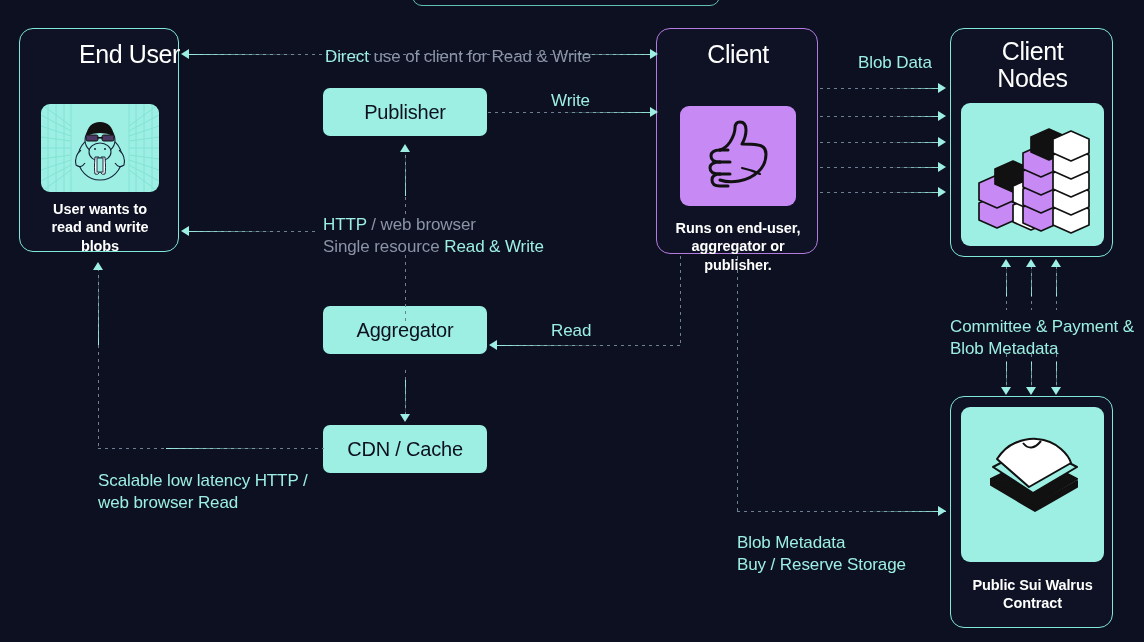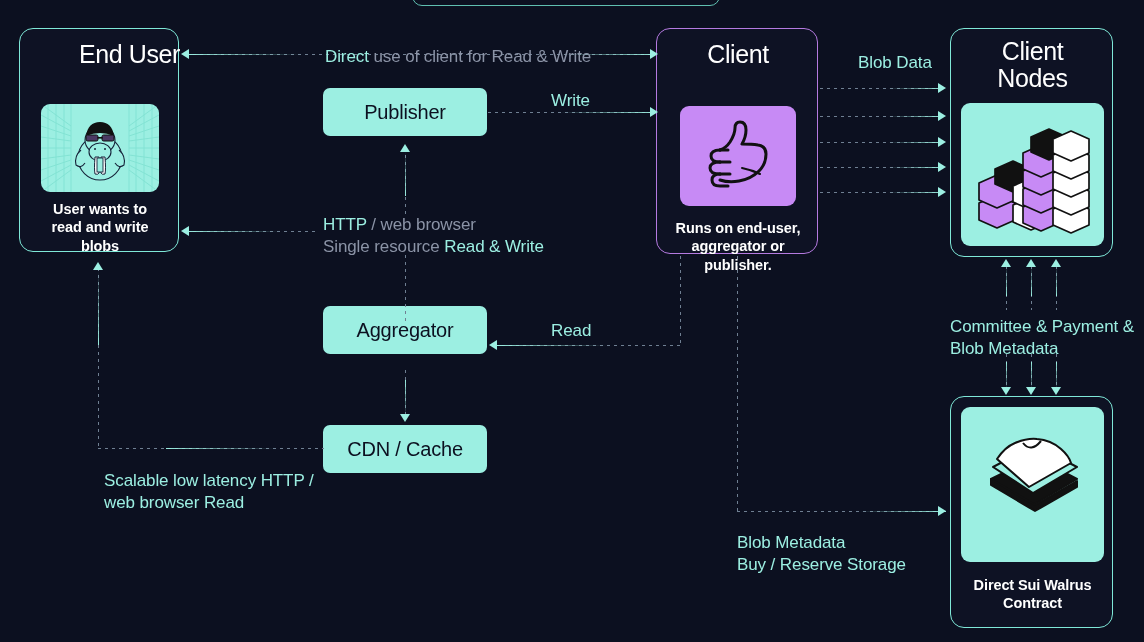--- a/index.html
+++ b/index.html
@@ -240,21 +240,21 @@
           <g stroke="#111111" stroke-width="2" stroke-linejoin="round">
             <path d="M30 72 l44 -22 l42 22 l-44 26z" fill="#111111"></path>
             <path d="M30 72 l44 26 l42 -24 l0 6 l-42 24 l-44 -26z" fill="#111111"></path>
             <path d="M32 60 l42 -22 l42 22 l-44 26z" fill="#9cefe2"></path>
             <path d="M36 52 q8 -12 18 -16 q12 -5 22 -4 q14 1 24 10 q8 7 10 14 l-42 24z" fill="#ffffff"></path>
             <path d="M62 36 q8 10 18 -2" fill="#ffffff"></path>
           </g>
         </svg>
       </div>
     </div>
-    <div class="card-caption abs" style="left:5px;top:179px;width:153px;white-space:pre-line;">Direct Sui Walrus
+    <div class="card-caption abs" style="left:5px;top:179px;width:153px;white-space:pre-line;">Public Sui Walrus
 Contract</div>
   </div>
 
   <div class="box" style="left:323px;top:88px;width:164px;height:48px;">Publisher</div>
   <div class="box" style="left:323px;top:306px;width:164px;height:48px;">Aggregator</div>
   <div class="box" style="left:323px;top:425px;width:164px;height:48px;">CDN / Cache</div>
 
   <div class="hline dash-h abs" style="left:186px;top:54px;width:470px;"></div>
   <div class="hline fade-r abs" style="left:188px;top:54px;width:115px;"></div>
   <div class="hline fade-l abs" style="left:560px;top:54px;width:96px;"></div>
@@ -297,21 +297,21 @@
   <div class="vline dash-v abs" style="left:405px;top:370px;height:48px;"></div>
   <div class="vline fade-d abs" style="left:405px;top:380px;height:36px;"></div>
   <div class="arrow ar-d abs" style="left:400px;top:414px;"></div>
 
   <div class="hline dash-h abs" style="left:98px;top:448px;width:226px;"></div>
   <div class="hline fade-r abs" style="left:166px;top:448px;width:110px;"></div>
   <div class="vline dash-v abs" style="left:98px;top:268px;height:181px;"></div>
   <div class="vline fade-u abs" style="left:98px;top:270px;height:75px;"></div>
   <div class="arrow ar-u abs" style="left:93px;top:262px;"></div>
 
-  <div class="lbl two abs" style="left:104px;top:471px;">
+  <div class="lbl two abs" style="left:98px;top:471px;">
     <div>Scalable low latency HTTP /</div>
     <div style="margin-top:2px;">web browser Read</div>
   </div>
 
   <div class="lbl abs" style="left:858px;top:53px;">Blob Data</div>
 
   <div class="hline dash-h abs" style="left:820px;top:88px;width:124px;"></div>
   <div class="hline fade-l abs" style="left:888px;top:88px;width:56px;"></div>
   <div class="arrow ar-r abs" style="left:938px;top:83px;"></div>
 

